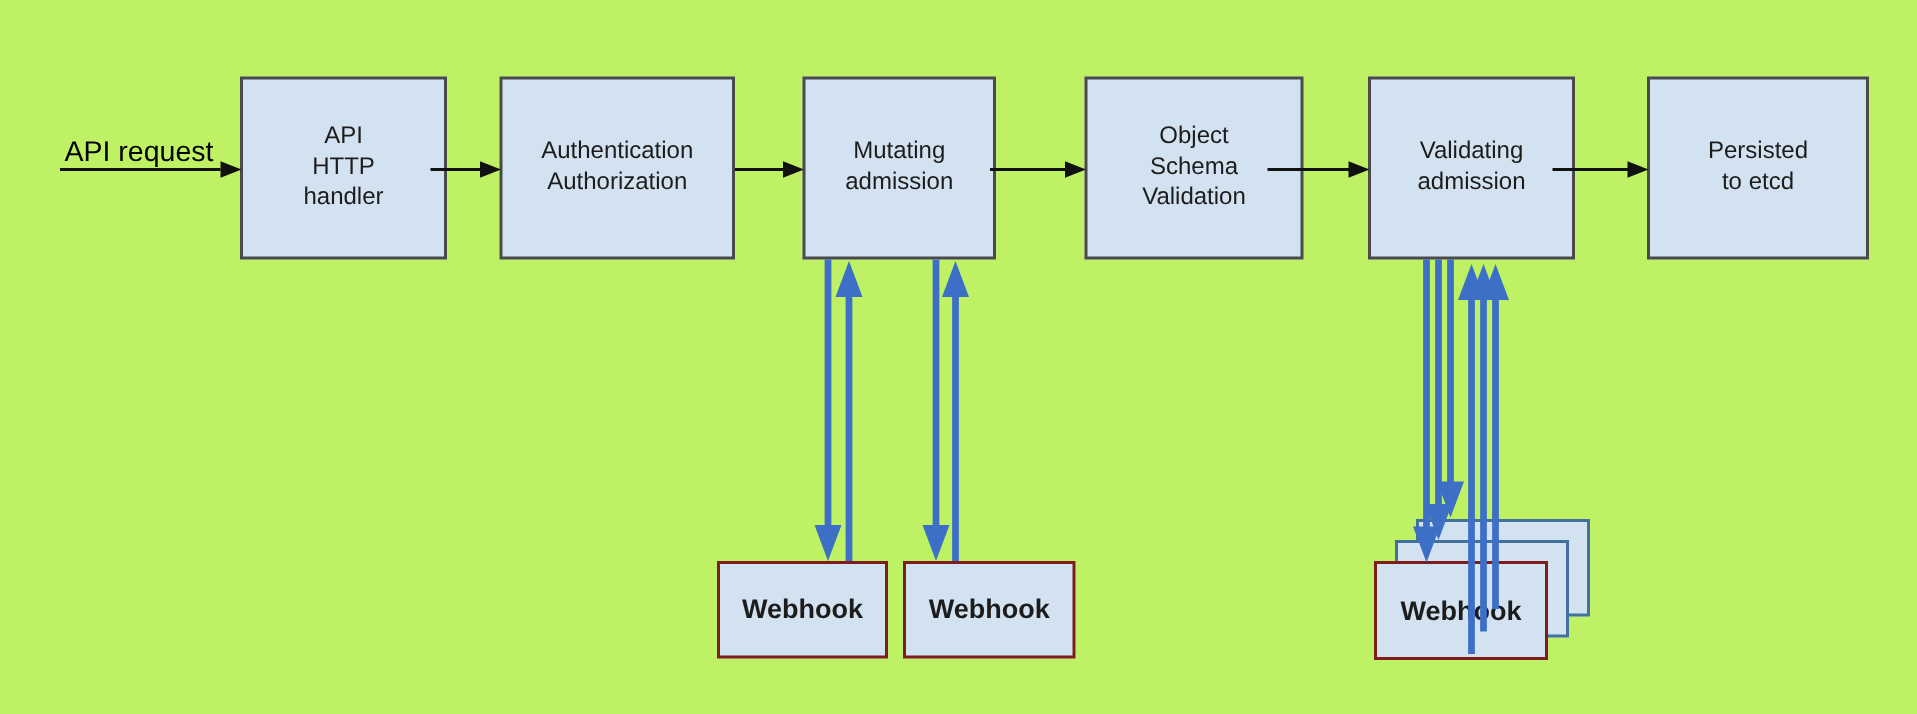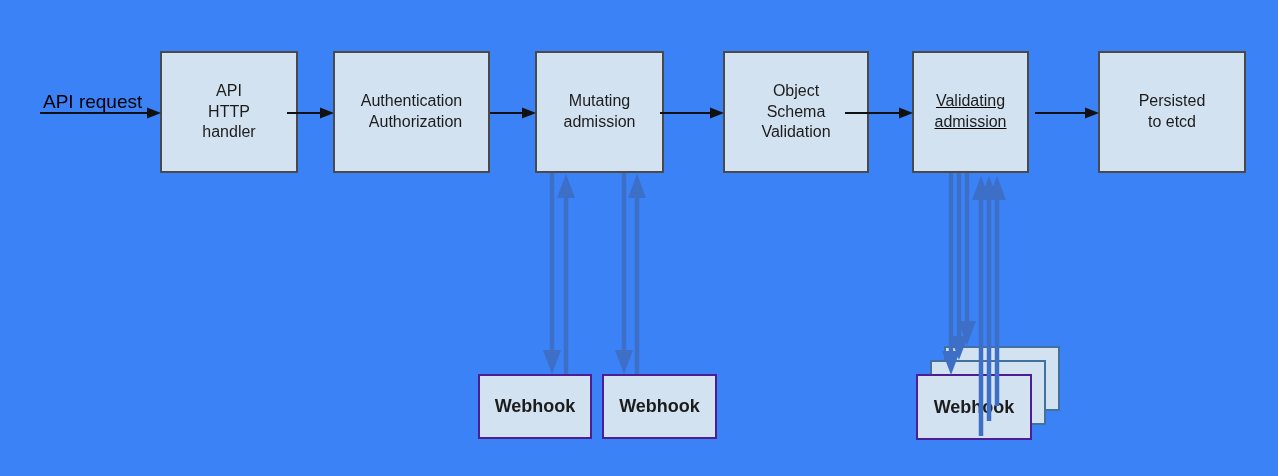--- a/index.html
+++ b/index.html
@@ -5,21 +5,21 @@
   html, body {
     margin: 0;
     padding: 0;
     background: #ffffff;
     font-family: "Liberation Sans", "DejaVu Sans", sans-serif;
   }
   .canvas {
     position: relative;
     width: 1278px;
     height: 476px;
-    background: #3b82f6;
+    background: #bef264;
     overflow: hidden;
   }
   .stage {
     position: absolute;
     top: 51px;
     height: 122px;
     box-sizing: border-box;
     background: #d3e2f1;
     border: 2px solid #4a4a4a;
     display: flex;
@@ -30,21 +30,21 @@
   .stage .lbl {
     white-space: pre-line;
     font-size: 16px;
     line-height: 1.3;
     color: #1c1c1c;
   }
   .webhook {
     position: absolute;
     box-sizing: border-box;
     background: #d3e2f1;
-    border: 2px solid #4c1d95;
+    border: 2px solid #7f1d1d;
     display: flex;
     align-items: center;
     justify-content: center;
     text-align: right;
   }
   .webhook .lbl {
     font-size: 18px;
     font-weight: 600;
     color: #1c1c1c;
   }
@@ -76,34 +76,34 @@
 
 <div class="canvas">
 
   <div class="api-request">API request</div>
 
   <div class="stage" style="left:160px; width:138px;">
     <span class="lbl">API
 HTTP
 handler</span>
   </div>
-  <div class="stage" style="left:333px; width:157px;text-align:right;">
+  <div class="stage" style="left:333px; width:157px;">
     <span class="lbl">Authentication
 Authorization</span>
   </div>
   <div class="stage" style="left:535px; width:129px;">
     <span class="lbl">Mutating
 admission</span>
   </div>
   <div class="stage" style="left:723px; width:146px;">
     <span class="lbl">Object
 Schema
 Validation</span>
   </div>
-  <div class="stage" style="left:912px; width:117px;text-decoration:underline;">
+  <div class="stage" style="left:912px; width:138px;">
     <span class="lbl">Validating
 admission</span>
   </div>
   <div class="stage" style="left:1098px; width:148px;">
     <span class="lbl">Persisted
 to etcd</span>
   </div>
 
   <div class="webhook" style="left:478px; top:374px; width:114px; height:65px;">
     <span class="lbl">Webhook</span>

